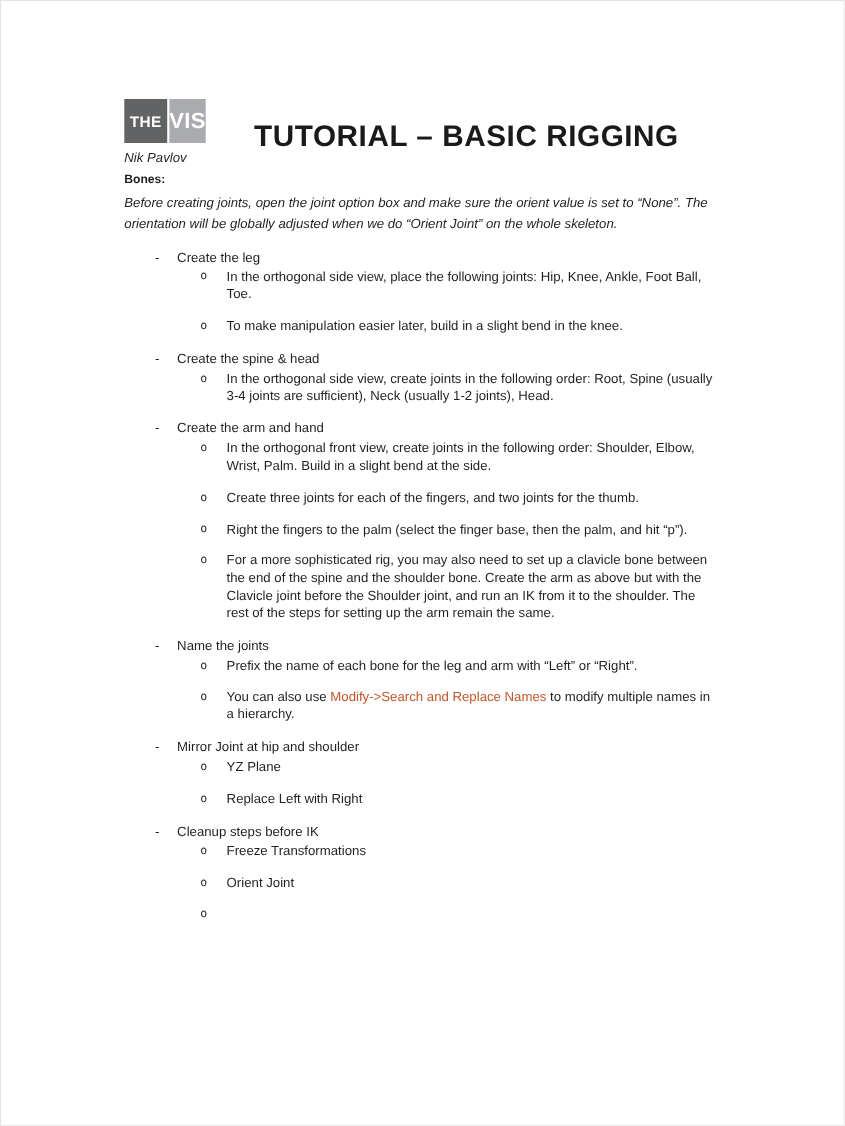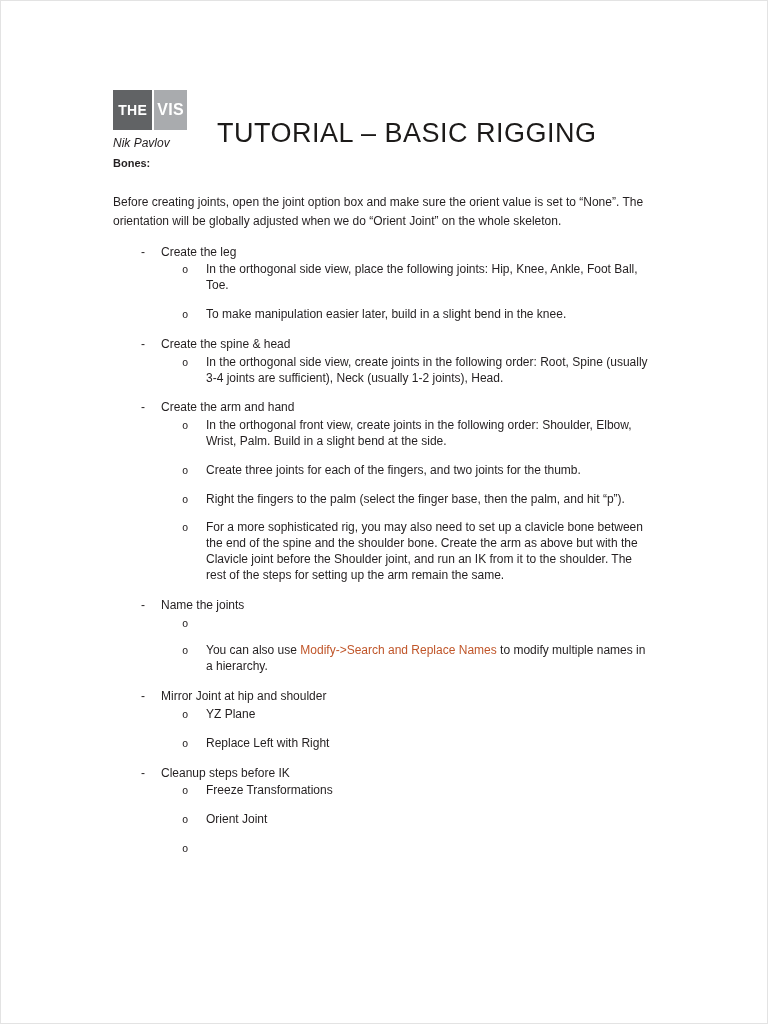--- a/index.html
+++ b/index.html
@@ -15,40 +15,40 @@
     height: 1024px;
     background: #ffffff;
     border: 1px solid #e3e3e3;
     padding: 89px 112px 40px 112px;
     font-family: "Liberation Sans", sans-serif;
     color: var(--text);
     font-size: 12px;
     line-height: 1.32;
     overflow: hidden;
   }
-  .header { display: flex; align-items: flex-end; }
+  .header { display: flex; align-items: center; }
   .brand { width: 74px; flex: none; }
   .logo { display: flex; width: 74px; height: 40px; gap: 2px; }
   .logo-the {
     background: var(--logo-the-bg); color: #ffffff;
     font-weight: bold; font-size: 14px; letter-spacing: 0.3px;
     flex: 1.2; display: flex; align-items: center; justify-content: center;
   }
   .logo-vis {
     background: var(--logo-vis-bg); color: #ffffff;
-    font-weight: bold; font-size: 16px; letter-spacing: 0.3px;
+    font-weight: bold; font-size: 20px; letter-spacing: 0.3px;
     flex: 1; display: flex; align-items: center; justify-content: center;
   }
   .author { margin-top: 6px; font-style: italic; font-size: 12px; white-space: nowrap; }
   .title {
-    font-size: 27px; font-weight: 400; letter-spacing: 0.5px;
-    color: #1c1a19; margin: 7px 0 0 30px; white-space: nowrap;
+    font-size: 27px; font-weight: 700; letter-spacing: 0.5px;
+    color: #1c1a19; margin: 7px 0 0 44px; white-space: nowrap;
   }
   .heading { margin-top: 4px; font-weight: bold; font-size: 11px; }
-  .intro { margin-top: 23px; line-height: 1.55; }
+  .intro { margin-top: 5px; line-height: 1.55; font-style: italic; }
   .list { margin-top: 11px; }
   .section { margin-top: 14px; }
   .top-row { display: flex; padding-left: 28px; }
   .bullet-dash { width: 20px; flex: none; }
   .sub-row { display: flex; padding-left: 69px; margin-top: 13px; }
   .sub-row.first { margin-top: 2px; }
   .bullet-sub {
     width: 24px; flex: none;
     font-family: "DejaVu Sans Mono", monospace;
     font-size: 10.5px; padding-top: 1px;
@@ -127,20 +127,21 @@
       </div>
     </div>
 
     <div class="section">
       <div class="top-row">
         <span class="bullet-dash">-</span>
         <span class="top-text">Name the joints</span>
       </div>
       <div class="sub-row first">
         <span class="bullet-sub">o</span>
+        <span class="sub-text">Prefix the name of each bone for the leg and arm with “Left” or “Right”.</span>
       </div>
       <div class="sub-row">
         <span class="bullet-sub">o</span>
         <span class="sub-text"><span>You can also use </span><span class="link">Modify-&gt;Search and Replace Names</span><span> to modify multiple names in a hierarchy.</span></span>
       </div>
     </div>
 
     <div class="section">
       <div class="top-row">
         <span class="bullet-dash">-</span>

